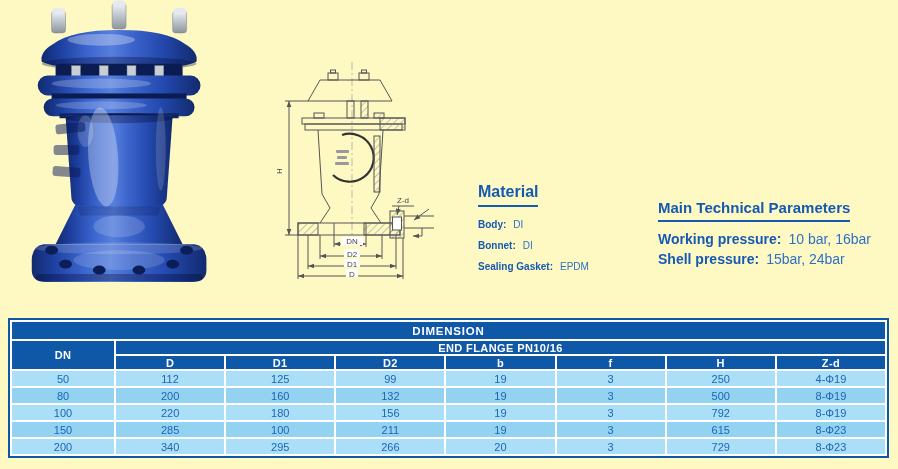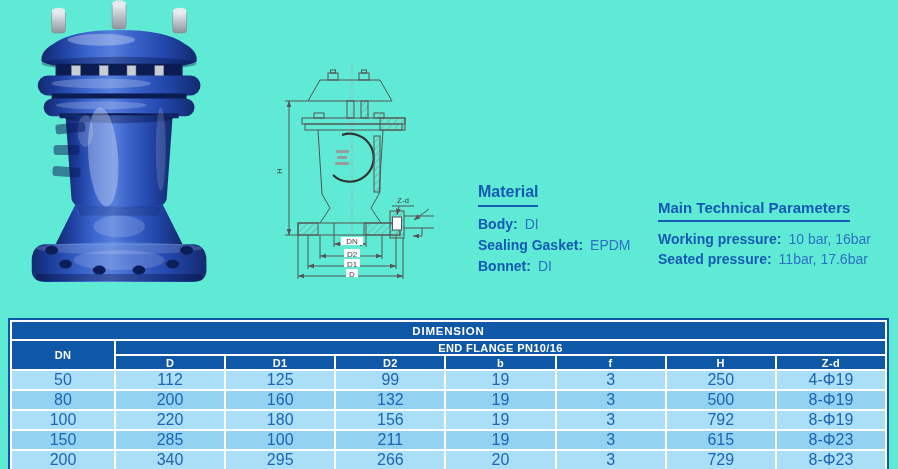--- a/index.html
+++ b/index.html
@@ -1,43 +1,43 @@
 <!DOCTYPE html>
 <html><head>
 <meta charset="utf-8">
 <style>
   * { box-sizing: border-box; }
   body { margin: 0; background: #fff; font-family: "Liberation Sans", sans-serif; }
-  .page { position: relative; width: 898px; height: 469px; background: #5eead4; overflow: hidden; }
+  .page { position: relative; width: 898px; height: 469px; background: #fef9c3; overflow: hidden; }
 
   
   .photo   { position: absolute; left: 2px;  top: 0;    width: 258px; height: 298px; }
   .drawing { position: absolute; left: 262px; top: 56px; width: 212px; height: 242px; }
 
   
   .sec { position: absolute; color: #155ab2; }
   .material { left: 478px; top: 183px; }
   .params   { left: 658px; top: 199px; }
   .sec-title { font-weight: bold; display: inline-block; border-bottom: 2px solid #155ab2; padding-bottom: 4px; margin-bottom: 7px; }
   .material .sec-title { font-size: 16px; }
   .params   .sec-title { font-size: 15px; }
   .spec-line { white-space: nowrap; }
-  .material .spec-line { font-size: 14px; line-height: 21px; }
+  .material .spec-line { font-size: 10px; line-height: 21px; }
   .params   .spec-line { font-size: 14px; line-height: 20px; }
   .spec-line .label { font-weight: bold; color: #155ab2; }
   .spec-line .value { color: #2d70c5; margin-left: 7px; }
 
   
   .table-wrap { position: absolute; left: 8px; top: 318px; width: 881px; border: 2px solid #0f57a7; background: #0f57a7; }
   table { width: 100%; border-collapse: collapse; table-layout: fixed; }
   col.dn-col { width: 104px; }
   th, td { border: 2px solid #ffffff; text-align: center; padding: 0; overflow: hidden; }
   thead th { background: #0f57a7; color: #fff; font-size: 11px; font-weight: bold; height: 15px; letter-spacing: .4px; }
   th.title-cell { height: 19px; font-size: 11.5px; letter-spacing: .8px; }
-  tbody td { color: #1d65b5; font-size: 16px; height: 17px; }
+  tbody td { color: #1d65b5; font-size: 11px; height: 17px; }
   tbody tr:nth-child(odd)  td { background: #abdff7; }
   tbody tr:nth-child(even) td { background: #93d3f1; }
 </style>
 </head>
 <body>
 
 <div class="page">
 
   <svg class="photo" viewBox="0 0 260 300" aria-hidden="true">
     <defs>
@@ -237,34 +237,34 @@
       </g>
     </g>
   </svg>
 
   <section class="sec material">
     <div class="sec-title">Material</div>
     <div class="spec-line">
       <span class="label">Body:</span><span class="value">DI</span>
     </div>
     <div class="spec-line">
+      <span class="label">Bonnet:</span><span class="value">DI</span>
+    </div>
+    <div class="spec-line">
       <span class="label">Sealing Gasket:</span><span class="value">EPDM</span>
-    </div>
-    <div class="spec-line">
-      <span class="label">Bonnet:</span><span class="value">DI</span>
     </div>
   </section>
 
   <section class="sec params">
     <div class="sec-title">Main Technical Parameters</div>
     <div class="spec-line">
       <span class="label">Working pressure:</span><span class="value">10 bar, 16bar</span>
     </div>
     <div class="spec-line">
-      <span class="label">Seated pressure:</span><span class="value">11bar, 17.6bar</span>
+      <span class="label">Shell pressure:</span><span class="value">15bar, 24bar</span>
     </div>
   </section>
 
   <div class="table-wrap">
     <table>
       <colgroup>
           <col class="dn-col">
           <col span="7">
         </colgroup>
       <thead>

